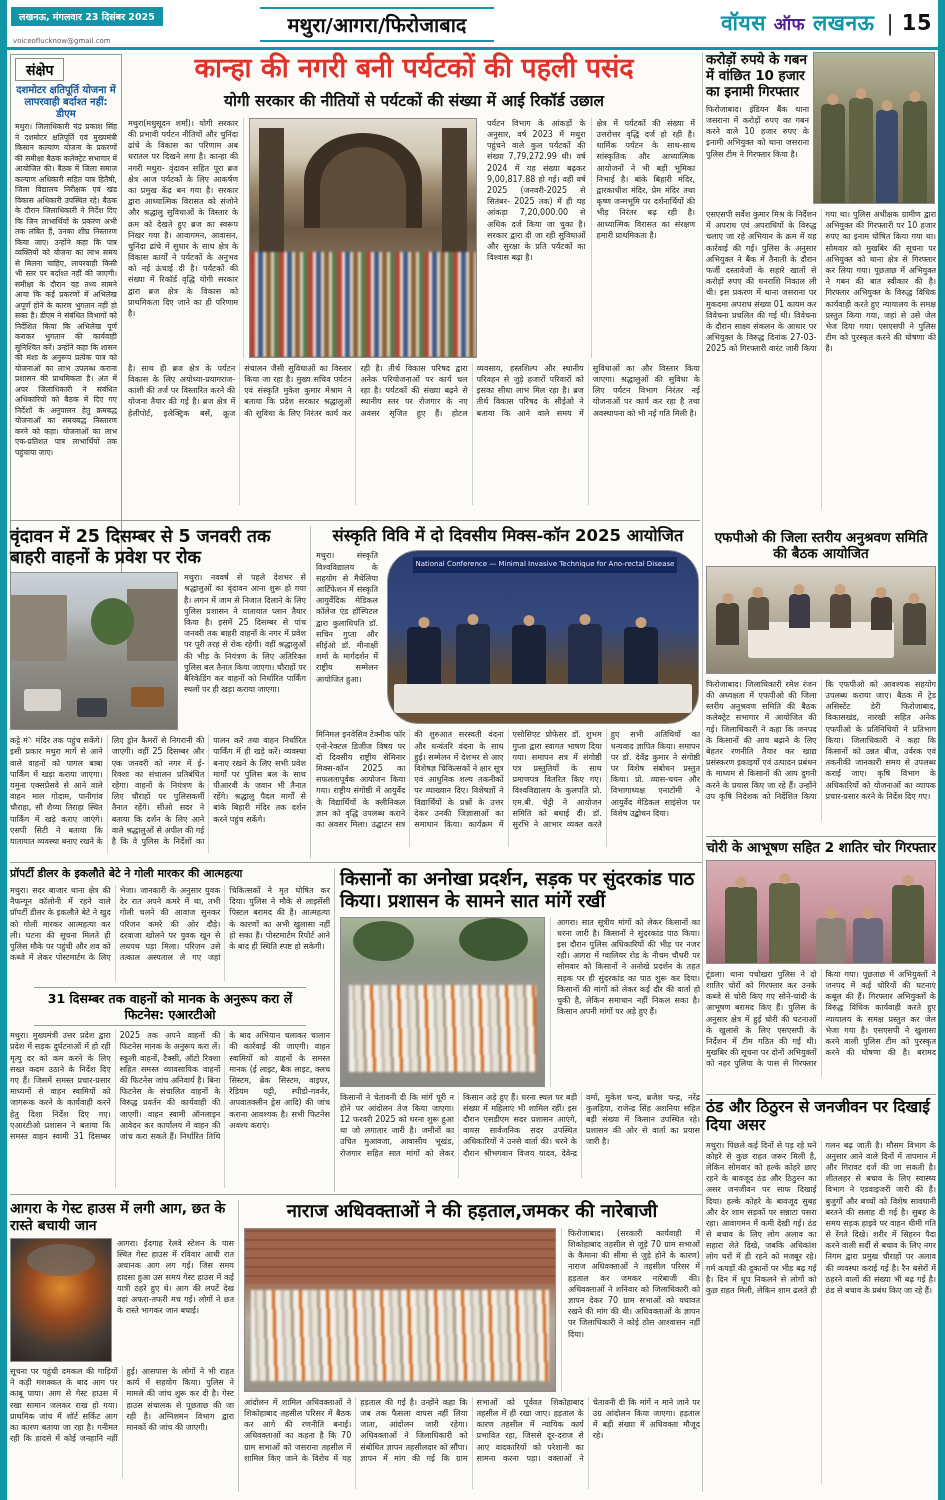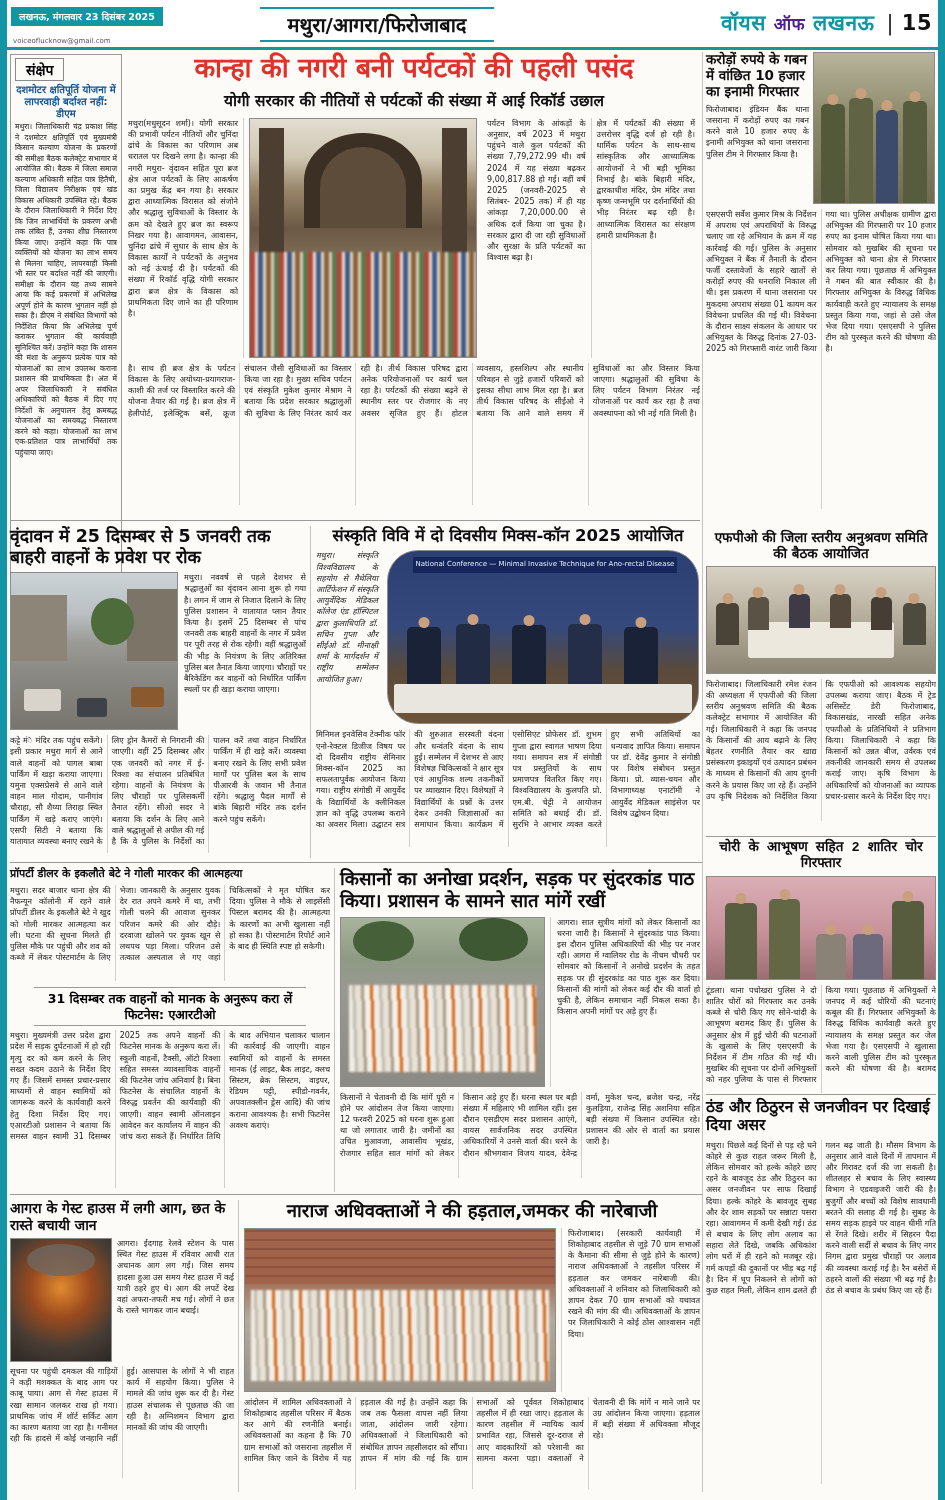--- a/index.html
+++ b/index.html
@@ -67,34 +67,34 @@
   #vrindavan .art-headline{font-size:17.5px;}
   .vrn-row{display:flex;margin-top:5px;}
   .vrn-photo{width:166px;height:156px;flex:none;}
   .vrn-col{flex:1;padding-left:6px;}
   .vrn-bottom{margin-top:5px;height:118px;overflow:hidden;}
 
   
   #sanskriti{position:absolute;left:316px;top:526px;width:384px;height:332px;}
   #sanskriti .art-headline{font-size:16.5px;text-align:center;}
   .san-row{display:flex;margin-top:5px;}
-  .san-col{width:62px;padding-right:9px;font-style:italic;}
+  .san-col{width:62px;padding-right:9px;}
   .san-photo{width:310px;height:172px;flex:none;}
   .san-banner{position:absolute;top:6px;left:8%;width:84%;background:#14265c;color:#e8ecf8;font-size:7px;text-align:center;padding:3px 2px;line-height:1.3;}
   .san-bottom{margin-top:5px;height:118px;overflow:hidden;}
 
   
   #fpo{position:absolute;left:706px;top:530px;width:230px;height:302px;}
   #fpo .art-headline{font-size:13.5px;text-align:center;}
   .fpo-photo{width:228px;height:106px;margin-top:4px;}
   .fpo-body{margin-top:5px;height:142px;overflow:hidden;}
 
   
   #thieves{position:absolute;left:706px;top:840px;width:230px;height:250px;}
-  #thieves .art-headline{font-size:13.5px;text-align:center;font-family:Liberation Mono, monospace;}
+  #thieves .art-headline{font-size:13.5px;text-align:center;}
   .thv-photo{width:228px;height:102px;margin-top:4px;}
   .thv-body{margin-top:5px;height:108px;overflow:hidden;}
 
   
   #cold{position:absolute;left:706px;top:1098px;width:230px;height:394px;}
   #cold .art-headline{font-size:15.5px;}
   .cold-body{margin-top:5px;height:344px;overflow:hidden;}
 
   
   #property{position:absolute;left:10px;top:868px;width:320px;height:324px;}

